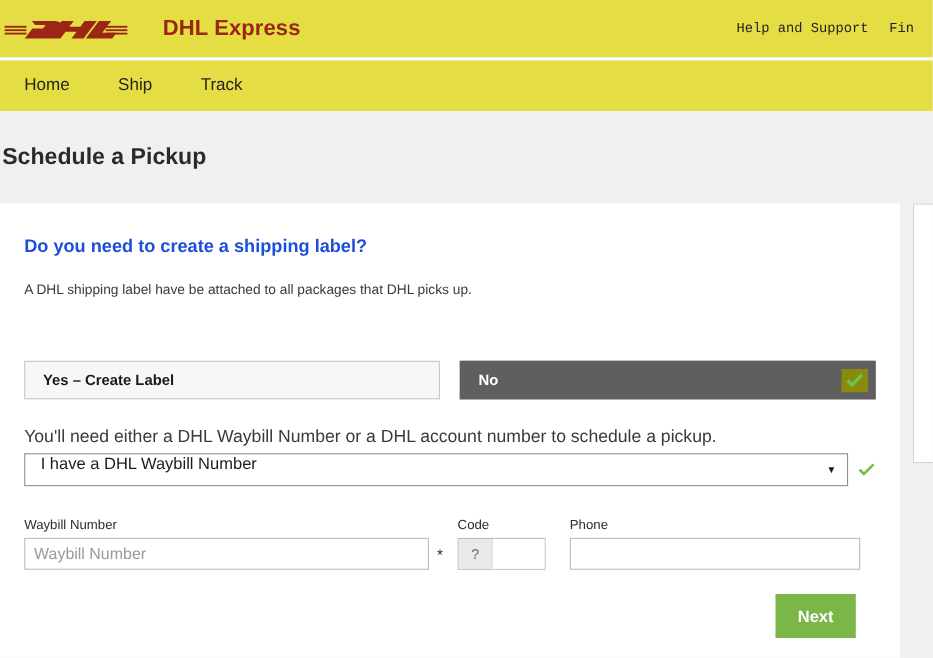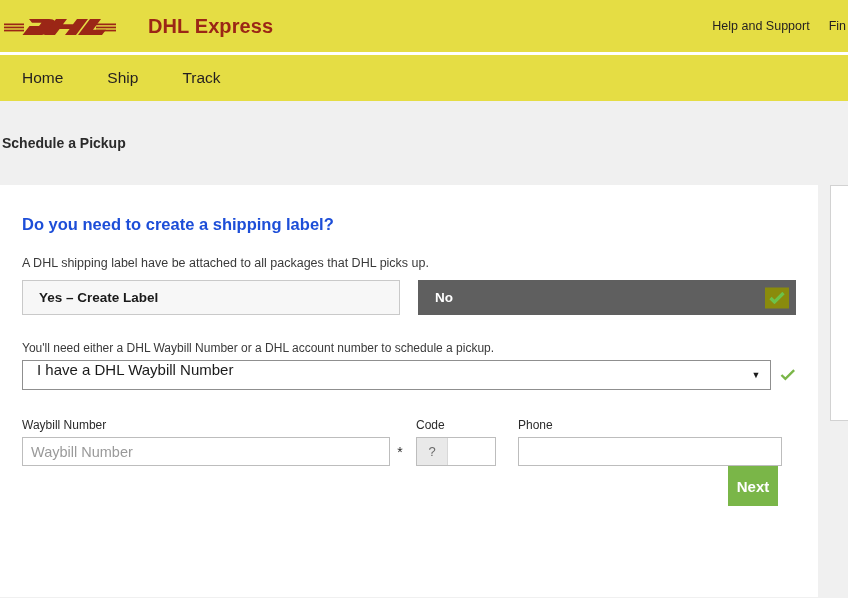--- a/index.html
+++ b/index.html
@@ -29,28 +29,29 @@
   .dhl-logo { display: block; }
   .brand-name {
     margin-left: 32px;
     color: #9b2616;
     font-size: 20px;
     font-weight: bold;
     letter-spacing: 0.1px;
   }
   .header-links {
     position: absolute;
-    right: 0; top: 0;
+    right: 15px; top: 0;
     height: 52px;
     display: flex;
     align-items: center;
     gap: 19px;
     padding-right: 2px;
     white-space: nowrap;
     overflow: hidden;
+    font-family: Liberation Mono, monospace;
   }
   .header-link {
     color: #231f20;
     font-size: 12.5px;
     text-decoration: none;
     cursor: pointer;
   }
   .header-divider {
     height: 3px;
     background: #ffffff;
@@ -74,21 +75,21 @@
   }
 
   
   .page-title-area {
     height: 84px;
     display: flex;
     align-items: center;
     background: #f0f0f0;
   }
   .page-title {
-    font-size: 14px;
+    font-size: 21px;
     font-weight: bold;
     color: #2b2b2b;
     padding-left: 2px;
   }
 
   
   .content-row {
     position: relative;
     display: flex;
     align-items: flex-start;
@@ -133,20 +134,21 @@
     height: 35px;
     display: flex;
     align-items: center;
     padding-left: 16px;
     font-size: 13.5px;
     font-weight: bold;
     cursor: pointer;
     border: 1px solid #c9c9c9;
     background: #f7f7f7;
     color: #1a1a1a;
+    margin-top: 48px;
   }
   .toggle-btn.selected {
     background: #5f5f5f;
     border-color: #5f5f5f;
     color: #ffffff;
     text-align: center;
   }
   .check-badge {
     position: absolute;
     right: 6px;
@@ -156,21 +158,21 @@
     height: 21px;
     background: #8a8b0c;
     display: flex;
     align-items: center;
     justify-content: center;
   }
   .check-badge svg { display: block; }
 
   
   .help-text {
-    font-size: 12px;
+    font-size: 16px;
     color: #3a3a3a;
     margin: 0 0 5px 0;
   }
   .select-row {
     display: flex;
     align-items: center;
     gap: 9px;
     margin-bottom: 28px;
   }
   .select-box {
@@ -193,20 +195,21 @@
     font-size: 9px;
     color: #1a1a1a;
   }
   .valid-check { display: block; }
 
   
   .fields-row {
     display: flex;
     align-items: flex-end;
     gap: 0;
+    margin-bottom: 22px;
   }
   .field-label {
     font-size: 12px;
     color: #2b2b2b;
     margin-bottom: 5px;
     display: block;
   }
   .text-input {
     height: 29px;
     border: 1px solid #bdbdbd;
@@ -257,21 +260,21 @@
   .phone-group { width: 264px; margin-left: 22px; }
   .phone-group .text-input { width: 264px; }
 
   
   .action-row {
     display: flex;
     justify-content: flex-end;
     padding-right: 18px;
   }
   .next-btn {
-    width: 50px;
+    width: 73px;
     height: 40px;
     background: #7ab648;
     color: #ffffff;
     font-size: 15px;
     font-weight: bold;
     border: none;
     cursor: pointer;
     font-family: "Liberation Sans", sans-serif;
   }
 </style>

